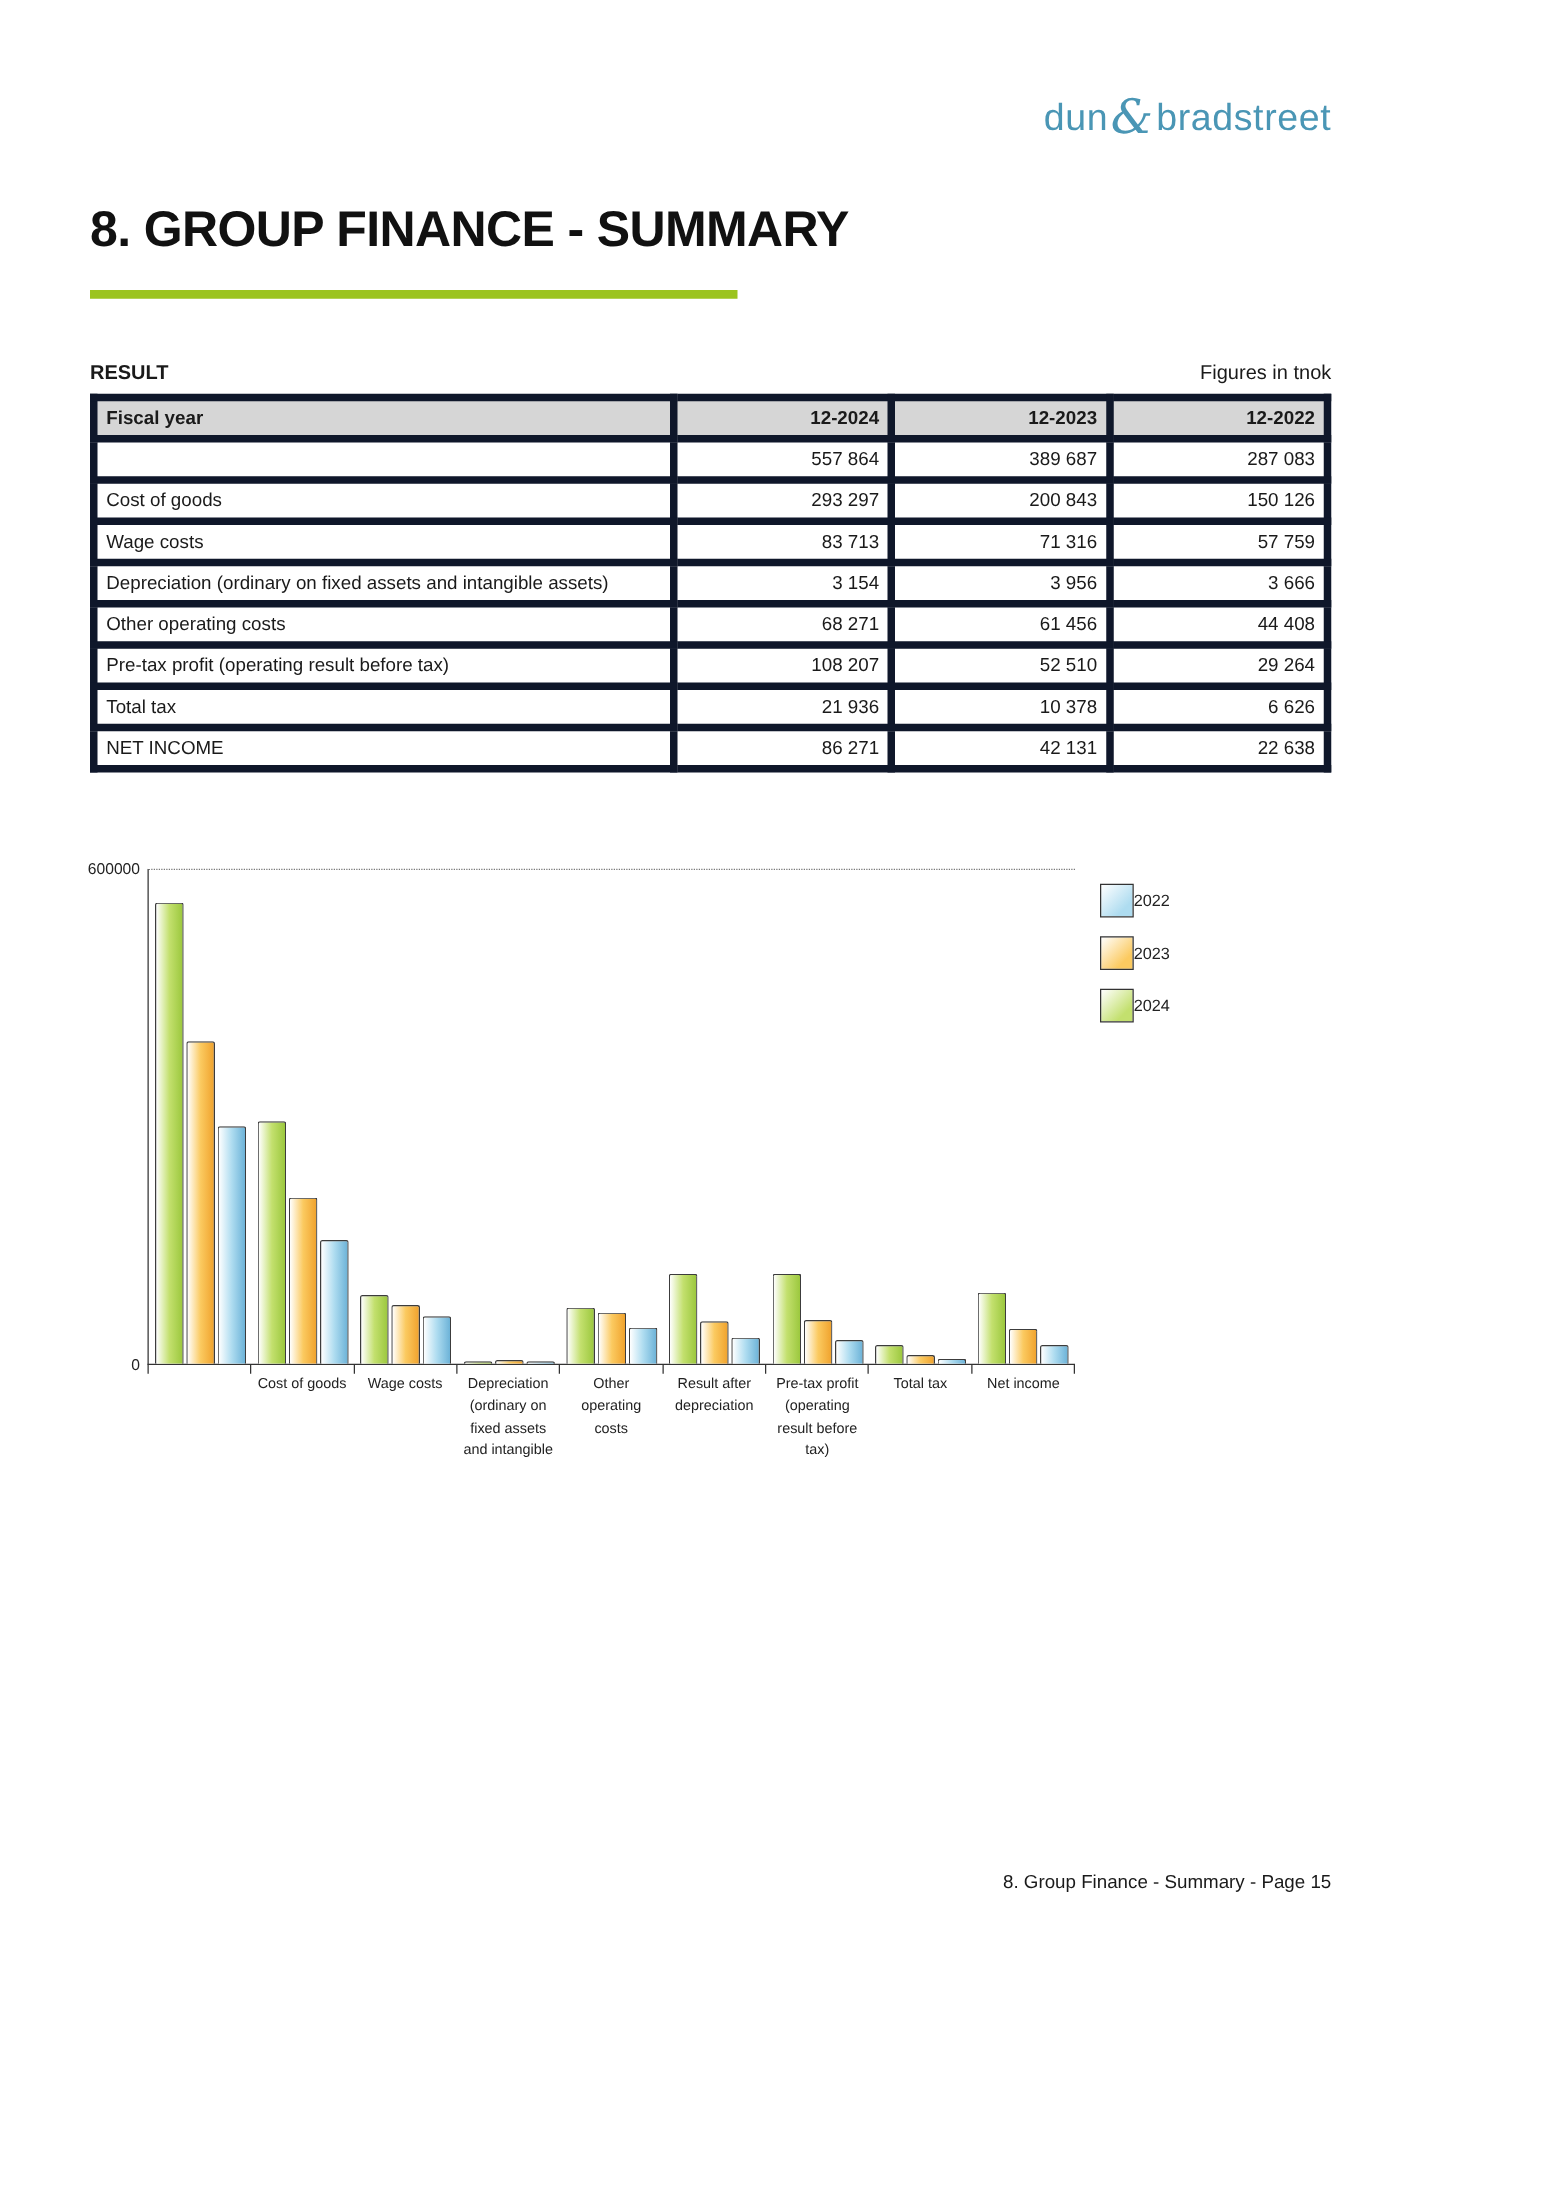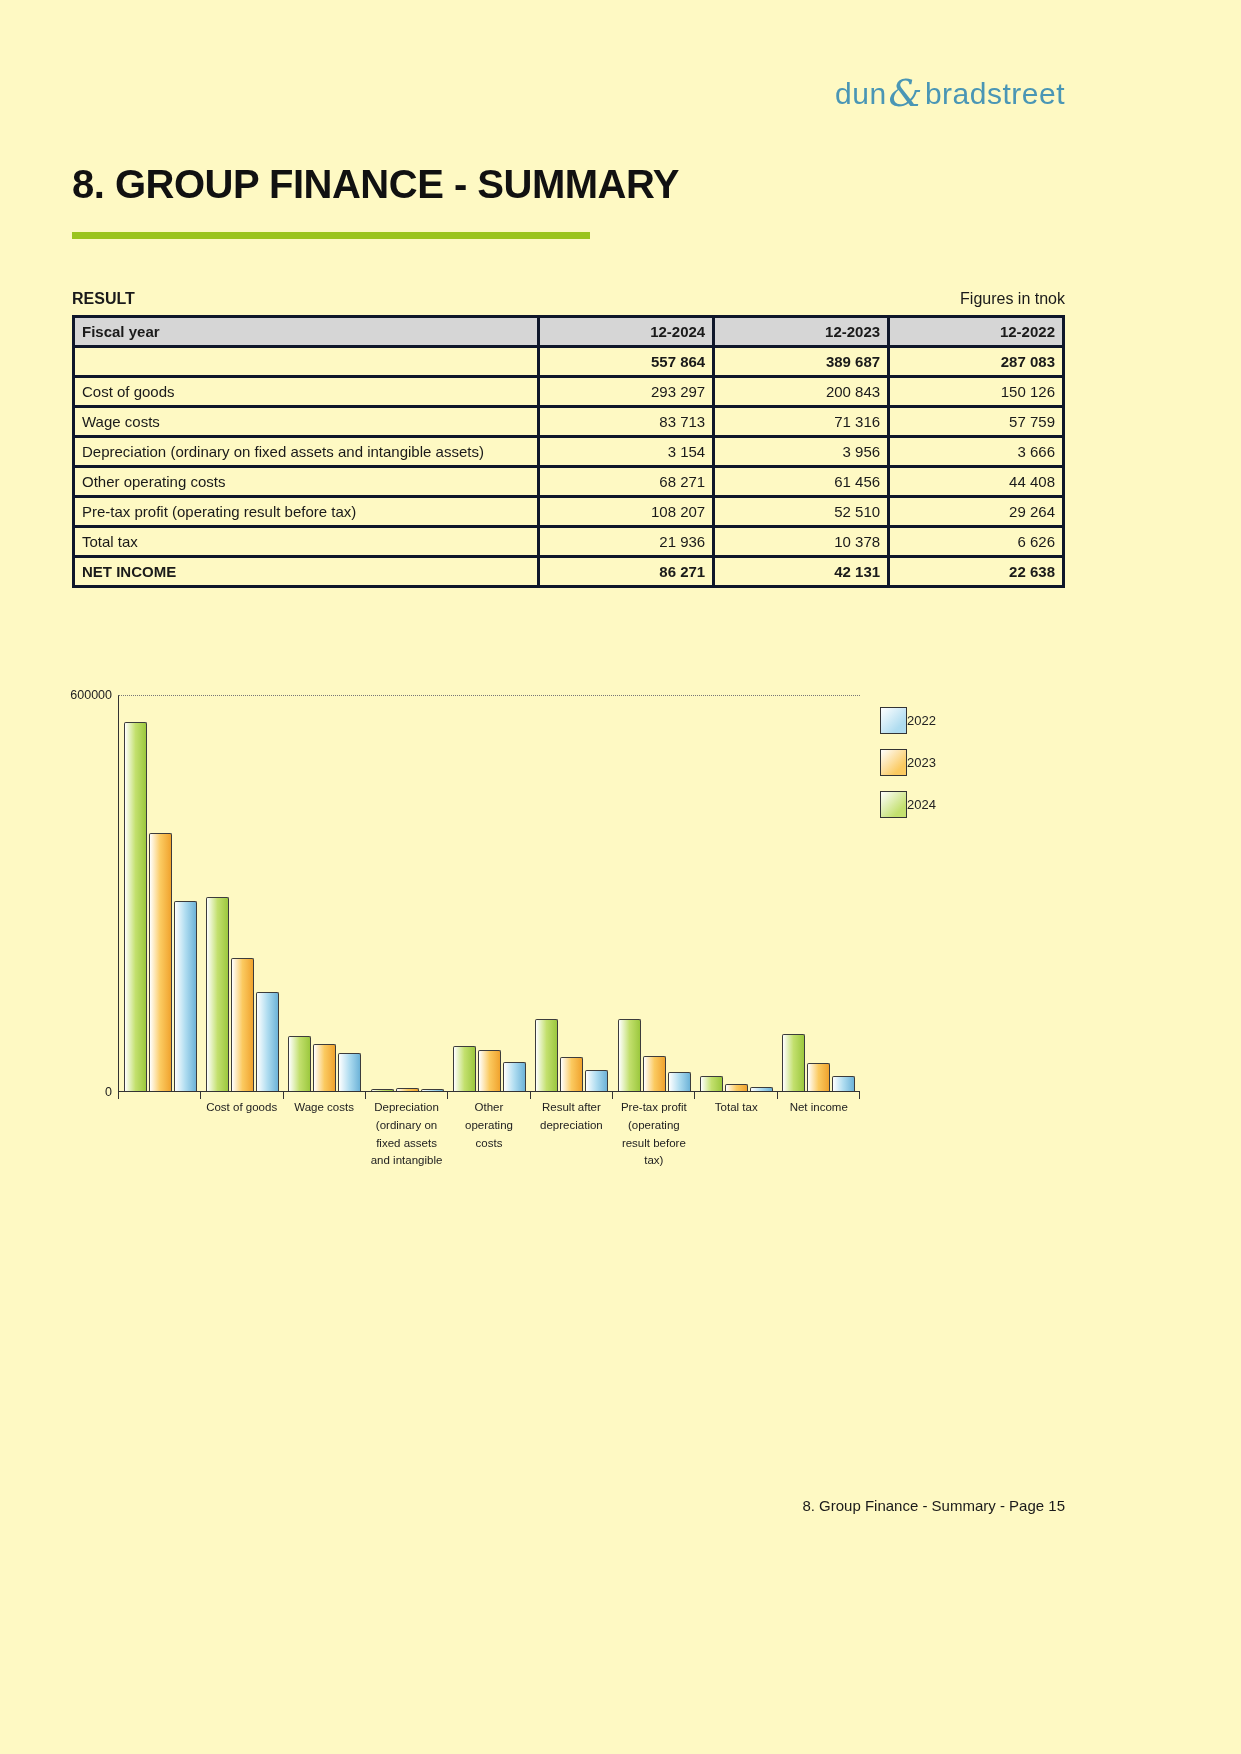--- a/index.html
+++ b/index.html
@@ -1,19 +1,19 @@
 <!DOCTYPE html>
 <html style="--accent-green: #9bc41e; --logo-teal: #4a96b5; --table-header-bg: #d6d6d6; --bar-border: #3c3c3c;"><head>
 <meta charset="utf-8">
 <style>
   * { margin:0; padding:0; box-sizing:border-box; }
   html,body { background:#e8e8e8; }
   .page {
     position:relative; width:1241px; height:1754px; margin:0 auto;
-    background:#fef9c3; font-family:"Liberation Sans", sans-serif; color:#1a1a1a;
+    background:#ffffff; font-family:"Liberation Sans", sans-serif; color:#1a1a1a;
     overflow:hidden;
   }
 
   
   .logo {
     position:absolute; top:72px; right:176px;
     color:var(--logo-teal); font-size:30px; letter-spacing:0.5px;
     display:flex; align-items:baseline;
   }
   .logo .amp {
@@ -39,27 +39,27 @@
   }
   .caption-row .cap { font-weight:bold; }
 
   
   table.result {
     position:absolute; left:72px; top:315px; width:993px;
     border-collapse:collapse; font-size:15px;
     border:1.5px solid #000;
   }
   table.result th, table.result td {
-    border:3px solid #0f172a; padding:5px 7px; height:29px; vertical-align:middle;
+    border:6px solid #0f172a; padding:5px 7px; height:29px; vertical-align:middle;
   }
   table.result th { background:var(--table-header-bg); font-weight:bold; }
   table.result th.lbl { text-align:left; }
   table.result th.num, table.result td.num { text-align:right; }
   table.result td.lbl { text-align:left; }
-  table.result tr.bold td { font-weight:bold;margin-top:48px; }
+  table.result tr.bold td { font-weight:normal;margin-top:48px; }
 
   
   .chart { position:absolute; left:64px; top:695px; width:1060px; }
   .ylab { position:absolute; left:0; width:48px; text-align:right; font-size:12.5px; color:#222; }
   .ylab.top { top:-7px; }
   .ylab.bottom { top:390px; }
   .plot {
     position:relative; margin-left:54px; width:742px; height:397px;
     border-left:1px solid #333; border-bottom:1px solid #333; border-top:1px dotted #777;
     display:flex; align-items:flex-end;

